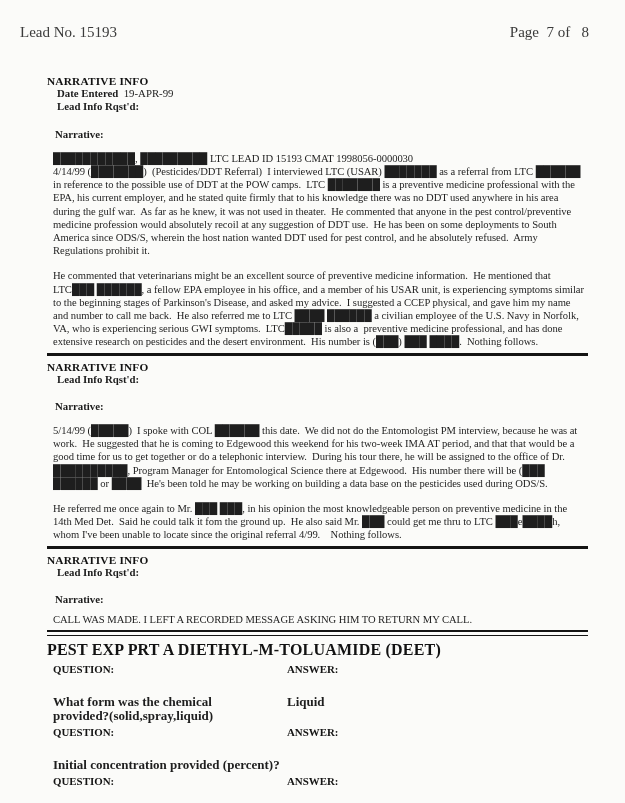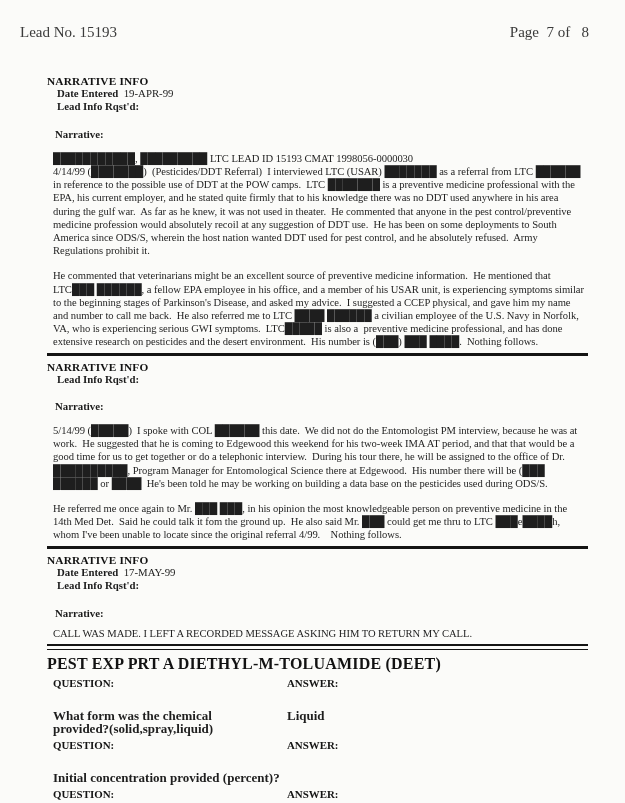--- a/index.html
+++ b/index.html
@@ -73,21 +73,20 @@
       <div class="meta b">Lead Info Rqst'd:</div>
       <div class="nlabel">Narrative:</div>
       <p class="para">5/14/99 (█████)  I spoke with COL ██████ this date.  We did not do the Entomologist PM interview, because he was at work.  He suggested that he is coming to Edgewood this weekend for his two-week IMA AT period, and that that would be a good time for us to get together or do a telephonic interview.  During his tour there, he will be assigned to the office of Dr. ██████████, Program Manager for Entomological Science there at Edgewood.  His number there will be (███ ██████ or ████  He's been told he may be working on building a data base on the pesticides used during ODS/S.</p>
       <p class="para">He referred me once again to Mr. ███ ███, in his opinion the most knowledgeable person on preventive medicine in the 14th Med Det.  Said he could talk it fom the ground up.  He also said Mr. ███ could get me thru to LTC ███e████h, whom I've been unable to locate since the original referral 4/99.    Nothing follows.</p>
     </section>
 
     <div class="divider"></div>
 
     <section>
       <div class="sec-title">NARRATIVE INFO</div>
-      <div class="meta"><span class="b">Date Entered</span>  <span>17-MAY-99</span></div>
       <div class="meta b">Lead Info Rqst'd:</div>
       <div class="nlabel">Narrative:</div>
       <p class="para" style="margin-top:8px;">CALL WAS MADE. I LEFT A RECORDED MESSAGE ASKING HIM TO RETURN MY CALL.</p>
     </section>
 
     <div class="divider double"></div>
 
     <section class="pest">
       <div class="pest-title">PEST EXP PRT A DIETHYL-M-TOLUAMIDE (DEET)</div>
 

